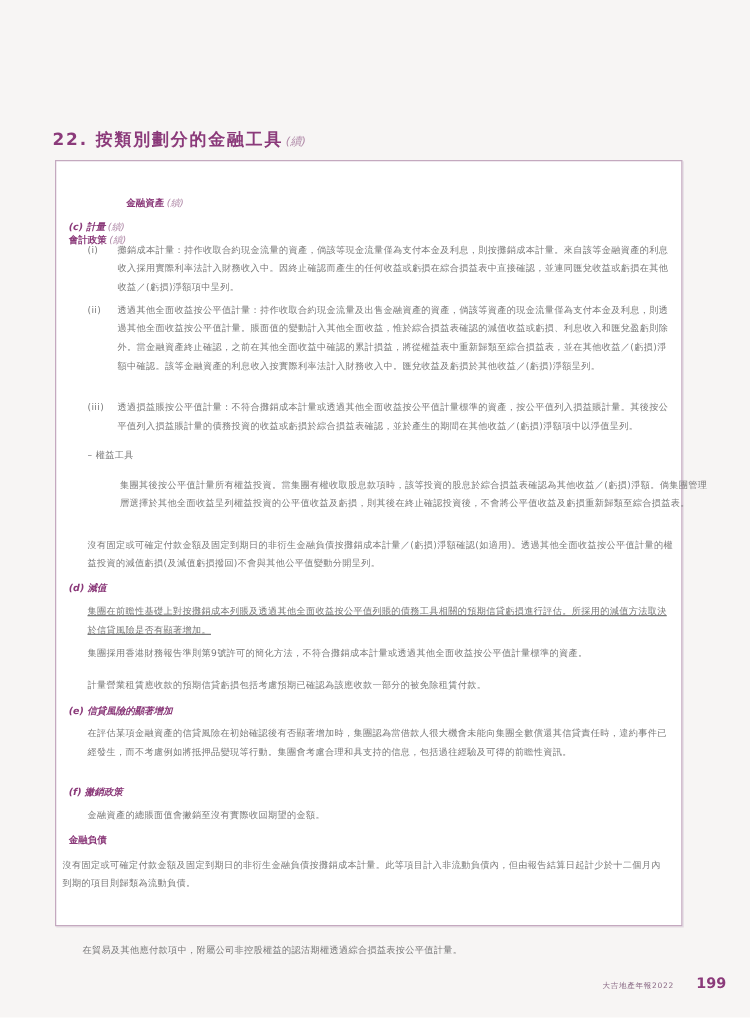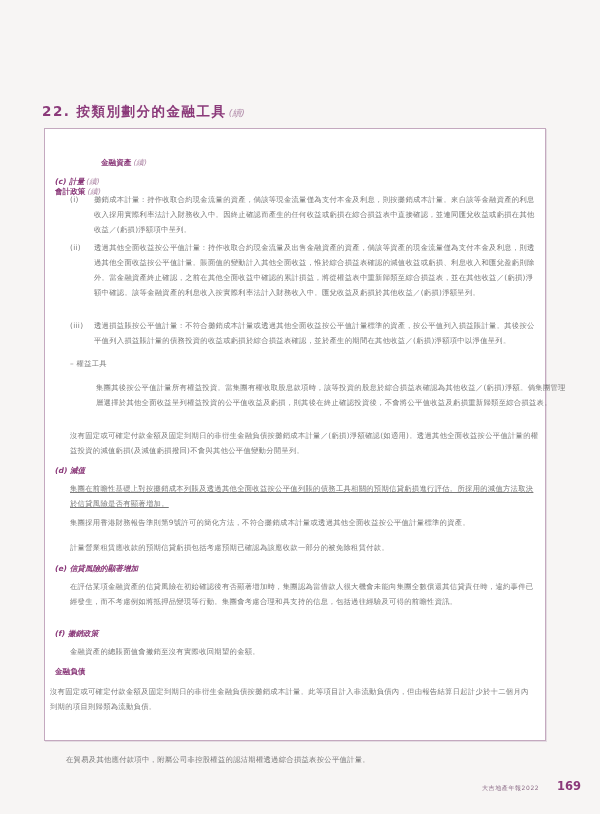--- a/index.html
+++ b/index.html
@@ -76,13 +76,13 @@
 <div class="p" style="left:70px; top:579px; width:470px;">在評估某項金融資產的信貸風險在初始確認後有否顯著增加時，集團認為當借款人很大機會未能向集團全數償還其信貸責任時，違約事件已經發生，而不考慮例如將抵押品變現等行動。集團會考慮合理和具支持的信息，包括過往經驗及可得的前瞻性資訊。</div>
 
 <div class="h hi" style="left:55px; top:629px;">(f) 撇銷政策</div>
 <div class="p" style="left:70px; top:644px; width:470px;">金融資產的總賬面值會撇銷至沒有實際收回期望的金額。</div>
 
 <div class="h" style="left:55px; top:667px;">金融負債</div>
 <div class="p" style="left:50px; top:684px; width:485px;">沒有固定或可確定付款金額及固定到期日的非衍生金融負債按攤銷成本計量。此等項目計入非流動負債內，但由報告結算日起計少於十二個月內到期的項目則歸類為流動負債。</div>
 <div class="p" style="left:55px; top:752px; width:485px;margin-left:11px;">在貿易及其他應付款項中，附屬公司非控股權益的認沽期權透過綜合損益表按公平值計量。</div>
 
 <div class="footer-pub">大吉地產年報2022</div>
-<div class="footer-page">169</div>
+<div class="footer-page">199</div>
 
 </body></html>

